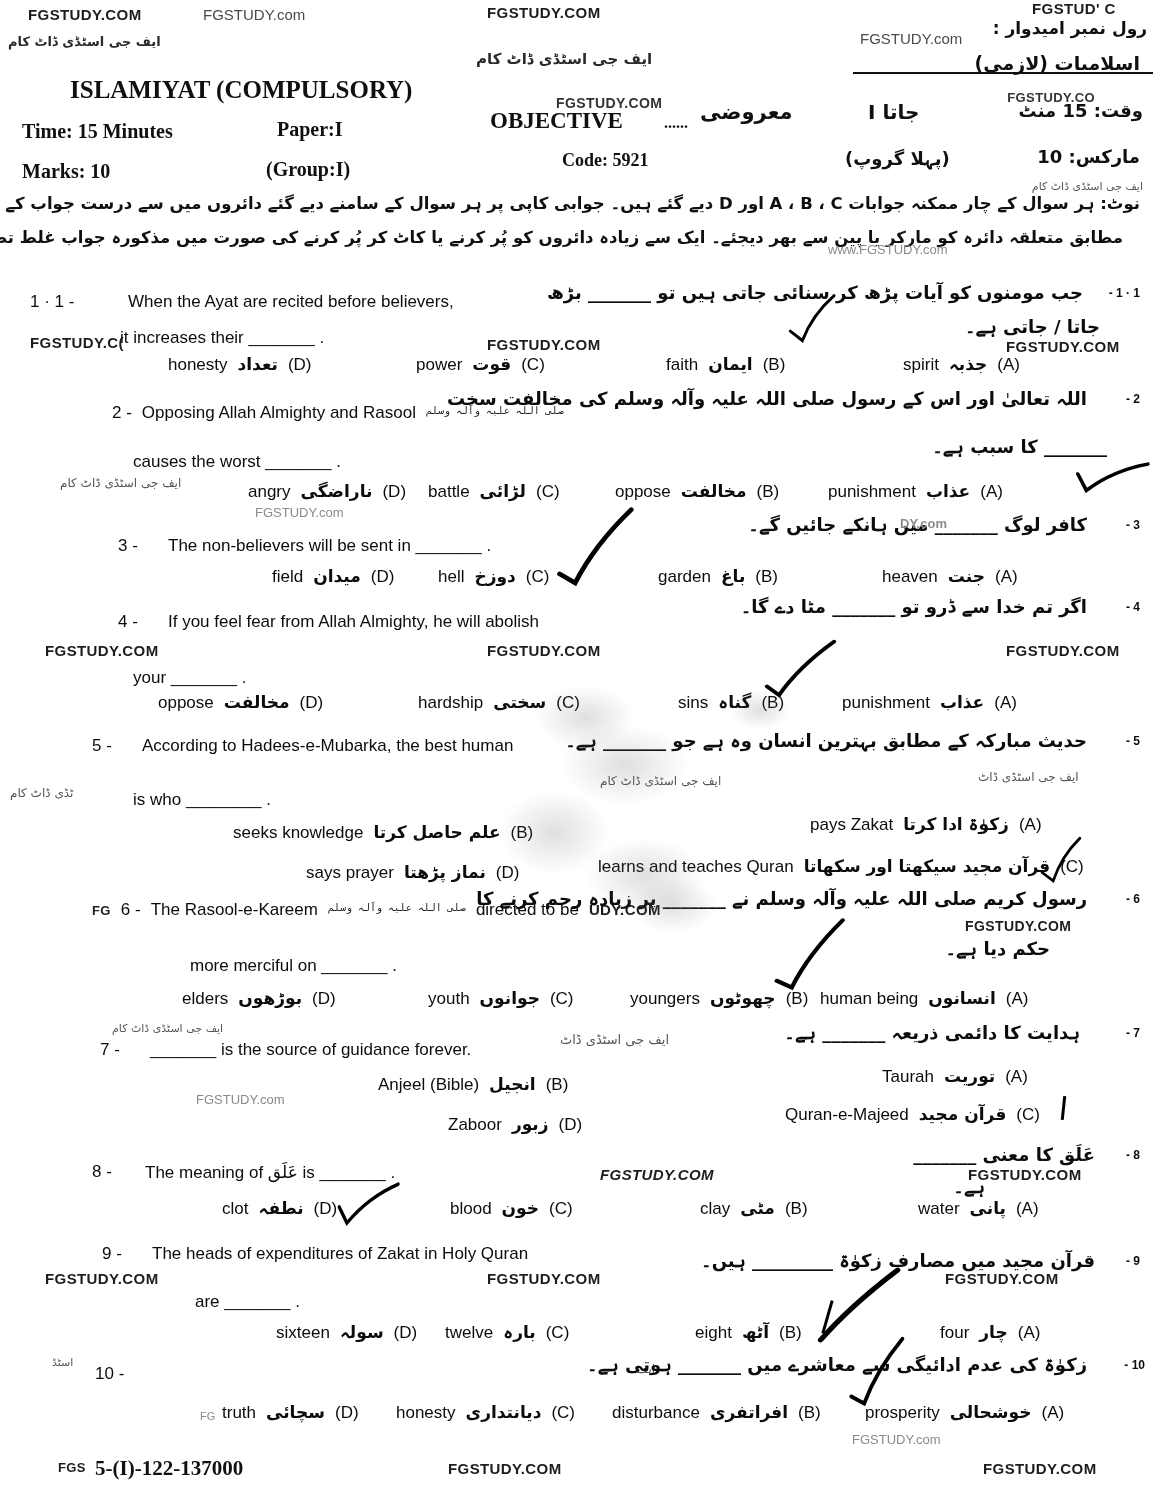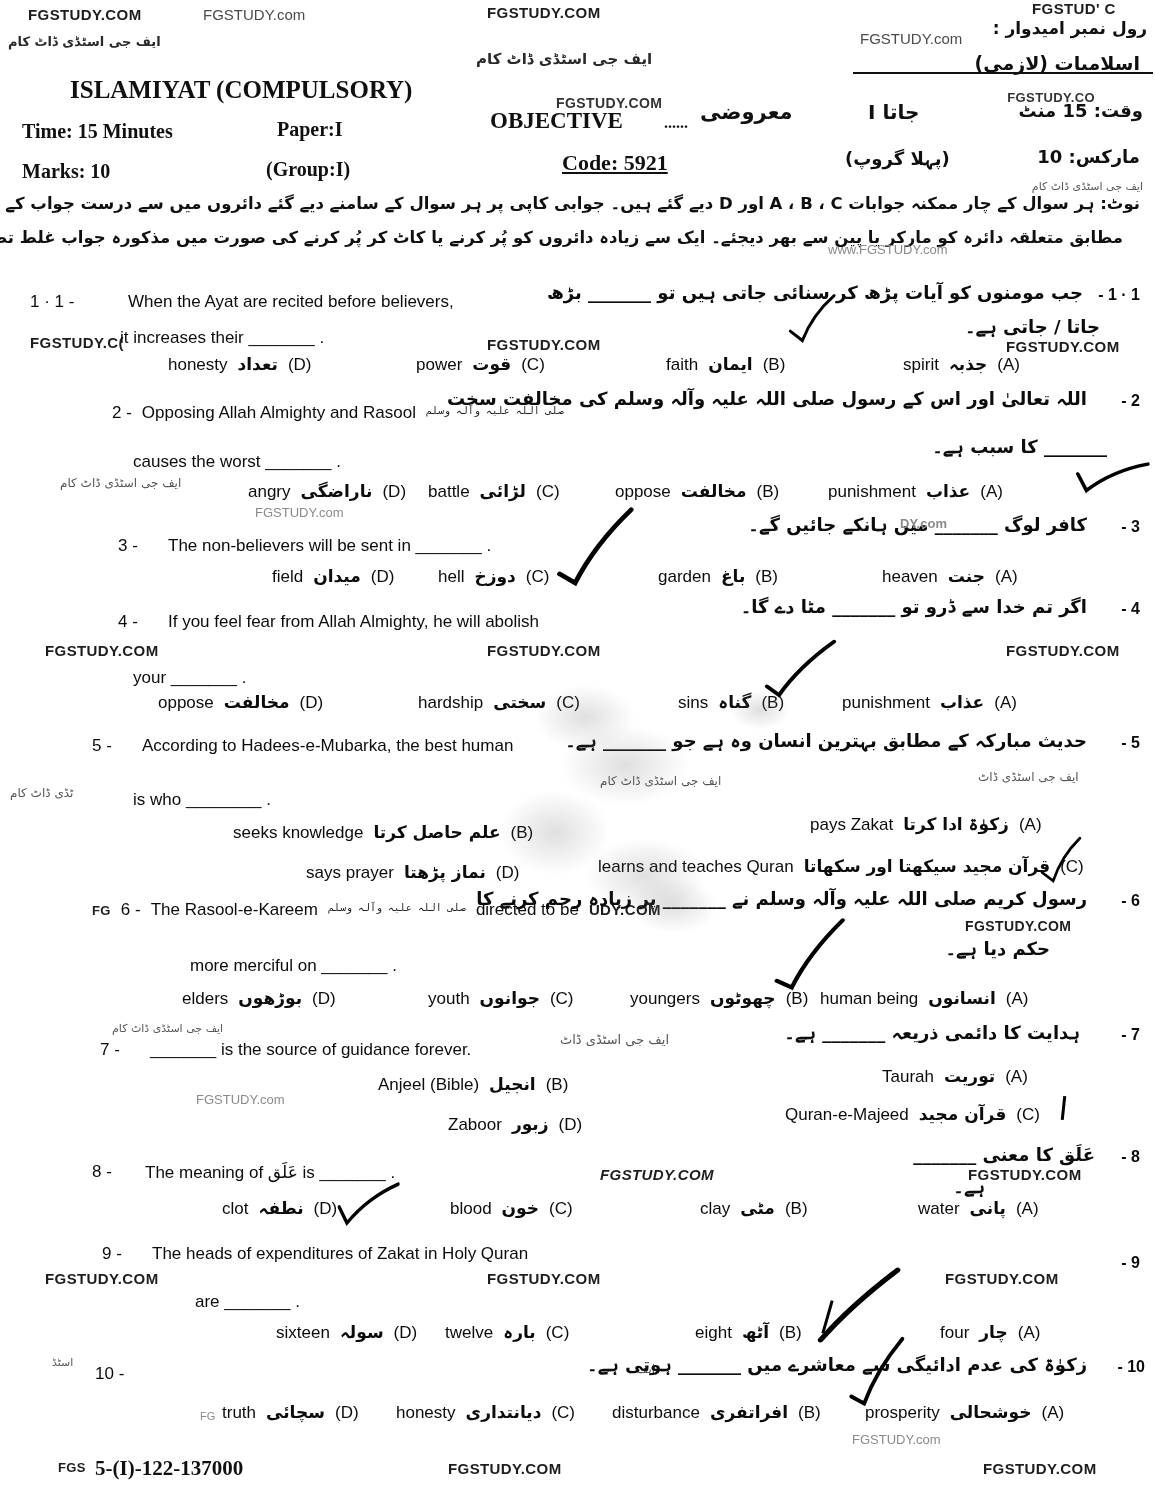--- a/index.html
+++ b/index.html
@@ -7,30 +7,30 @@
         font-family:"Liberation Sans",sans-serif;color:#101010;}
   .a{position:absolute;white-space:nowrap;}
   
   .wmb{font-weight:bold;font-size:15px;letter-spacing:.4px;color:#1d1d1d;}
   .wmr{font-size:15px;color:#4a4a4a;}
   .wmg{font-size:13px;color:#8a8a8a;}
   .wmu{font-family:"DejaVu Sans",sans-serif;font-weight:bold;font-size:13px;color:#2a2a2a;direction:rtl;}
   .wmu2{font-family:"DejaVu Sans",sans-serif;font-size:12px;color:#555;direction:rtl;}
   
   .serifb{font-family:"Liberation Serif",serif;font-weight:bold;}
-  .t25{font-size:25px;margin-left:48px;} .t23{font-size:23px;} .t22{font-size:22px;text-decoration:underline;} .t21{font-size:21px;} .t20{font-size:20px;}
+  .t25{font-size:25px;margin-left:48px;} .t23{font-size:23px;} .t22{font-size:18px;} .t21{font-size:21px;} .t20{font-size:20px;}
   .urb{font-family:"DejaVu Sans",sans-serif;direction:rtl;font-weight:bold;}
   .u19{font-size:19px;} .u18{font-size:18px;} .u17{font-size:17px;}
   .rule{position:absolute;border-top:2px solid #111;}
   
   .qen{font-size:17px;color:#0c0c0c;}
   .qnum{font-size:17px;color:#0c0c0c;}
   .saw{font-family:Liberation Mono, monospace;font-size:10px;direction:rtl;color:#222;position:relative;top:-4px;}
   .qur{font-family:"DejaVu Sans",sans-serif;font-weight:bold;direction:rtl;font-size:18px;color:#0c0c0c;}
-  .qnur{font-size:16px;font-weight:bold;color:#0c0c0c;}
+  .qnur{font-size:12px;font-weight:bold;color:#0c0c0c;}
   .opt{display:flex;gap:10px;align-items:baseline;font-size:17px;color:#0c0c0c;}
   .opt .our{font-family:"DejaVu Sans",sans-serif;direction:rtl;font-weight:bold;font-size:17px;}
   .opt .olt{font-size:17px;}
   
   .tick{position:absolute;overflow:visible;}
   .tick path{fill:none;stroke:#000;stroke-width:3;stroke-linecap:round;}
   .stroke1{position:absolute;background:#000;}
   .blob{position:absolute;border-radius:50%;
         background:radial-gradient(closest-side,rgba(110,110,110,.22),rgba(110,110,110,0));}
   .flexline{display:flex;gap:10px;align-items:baseline;}
@@ -329,20 +329,21 @@
       <bdi class="our">نطفہ</bdi>
       <span class="olt">(D)</span>
     </span>
   <svg class="tick" style="left:335px;top:1172px;width:62px;height:60px;transform:rotate(14deg)" viewBox="0 0 60 48" preserveAspectRatio="none">
       <path d="M6 33 L17 44 Q31 20 56 4"></path>
     </svg>
 
   <span class="a qnum" style="left:102px;top:1244px">9 -</span>
   <span class="a qen" style="left:152px;top:1244px">The heads of expenditures of Zakat in Holy Quran</span>
   <span class="a qnur" style="right:15px;top:1254px">- 9</span>
+  <span class="a qur" style="right:60px;top:1250px">قرآن مجید میں مصارفِ زکوٰۃ _________ ہیں۔</span>
   <span class="a wmb" style="left:45px;top:1270px">FGSTUDY.COM</span>
   <span class="a wmb" style="left:487px;top:1270px">FGSTUDY.COM</span>
   <span class="a wmb" style="left:945px;top:1270px">FGSTUDY.COM</span>
   <span class="a qen" style="left:195px;top:1292px">are _______ .</span>
   <span class="a opt" style="left:940px;top:1322px">
       <span>four</span>
       <bdi class="our">چار</bdi>
       <span class="olt">(A)</span>
     </span>
   <span class="a opt" style="left:695px;top:1322px">

